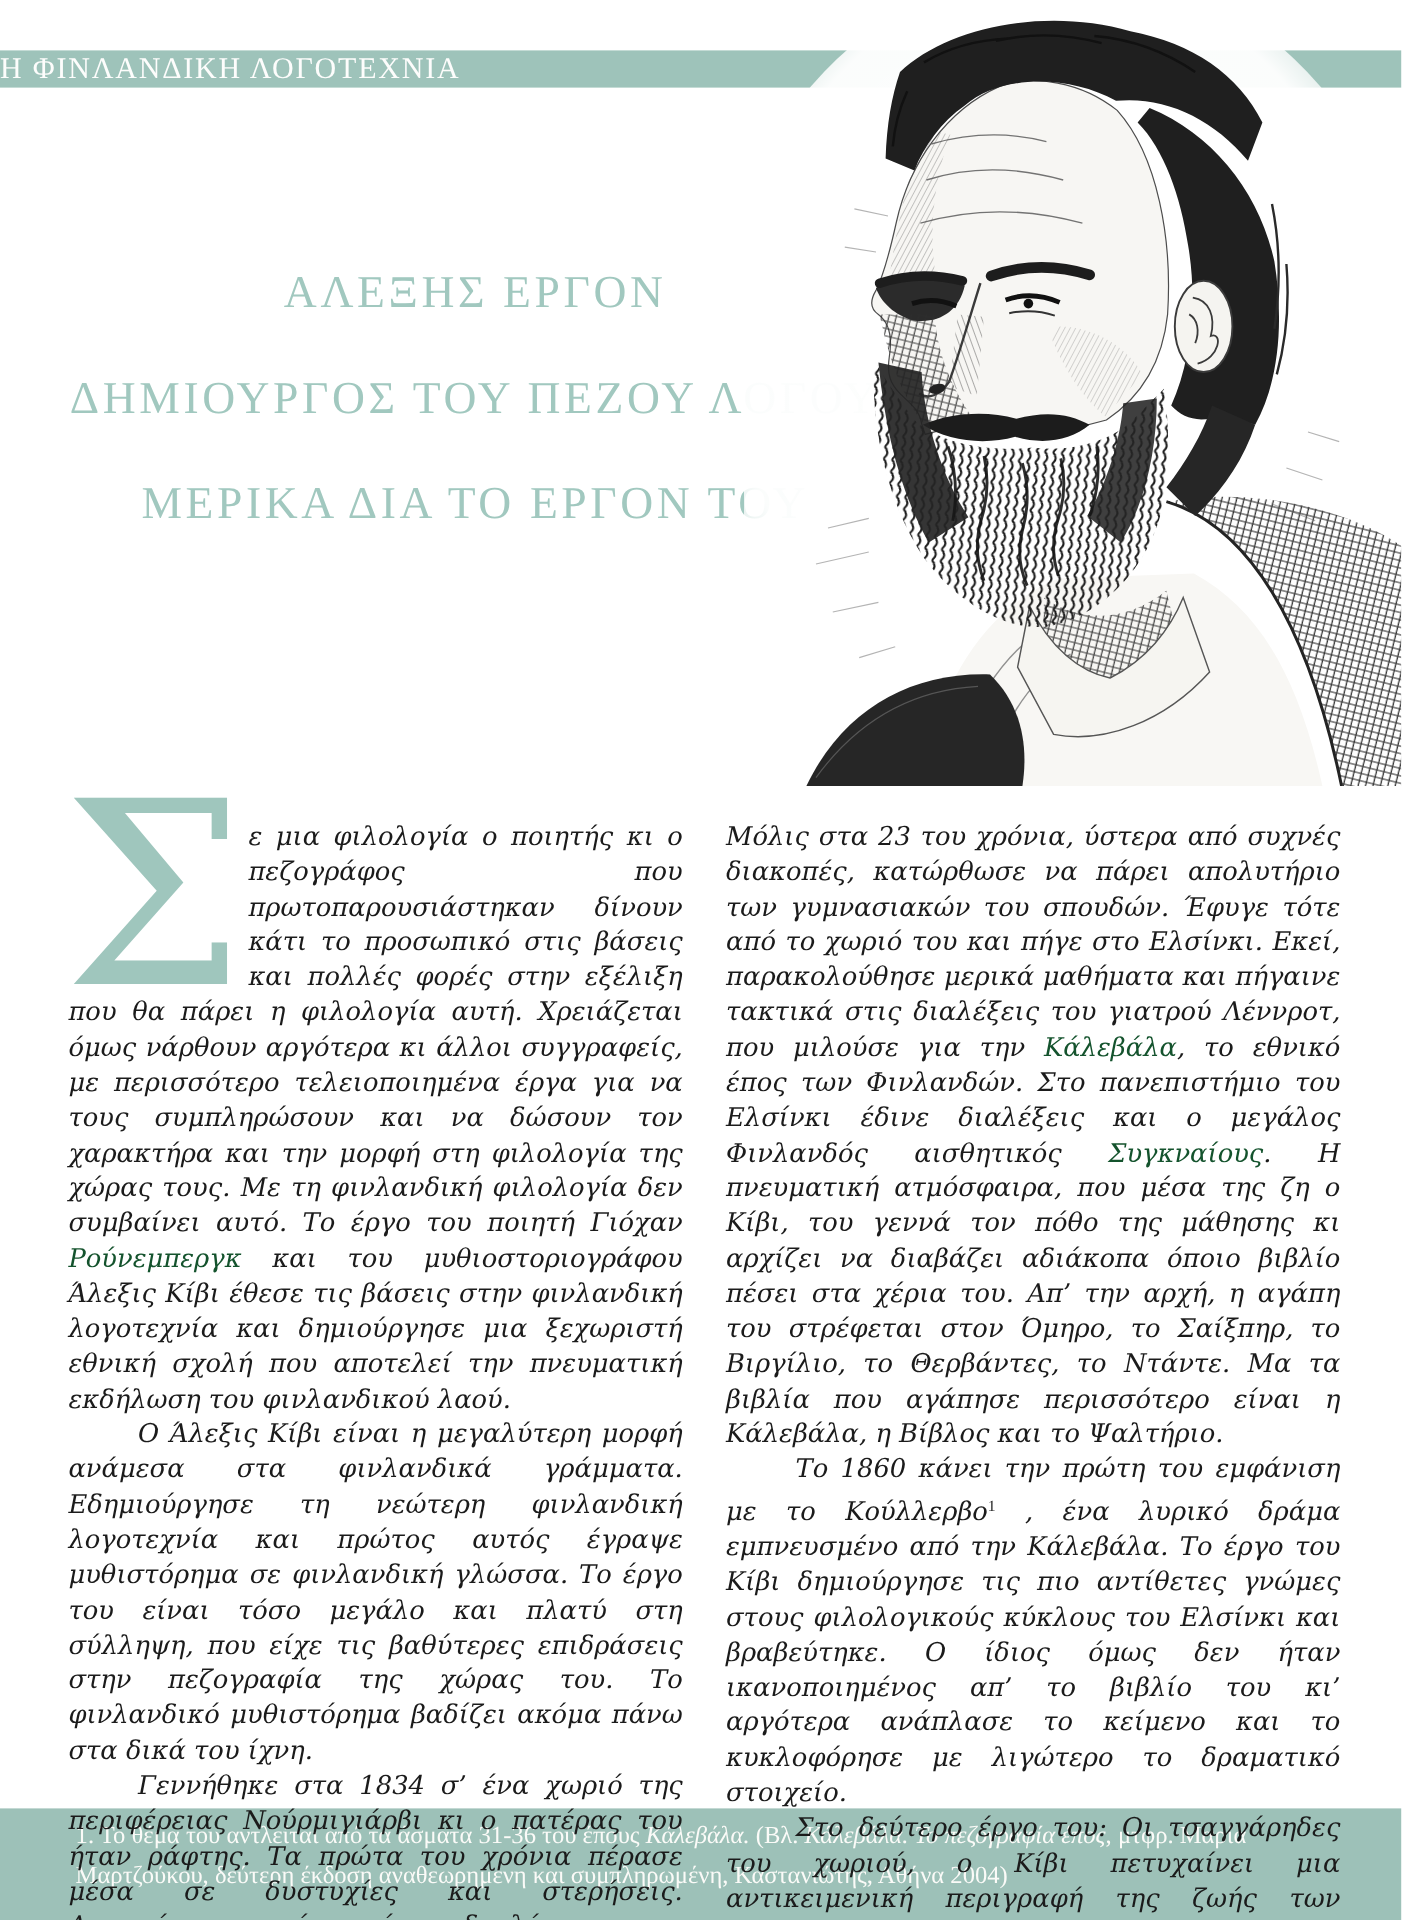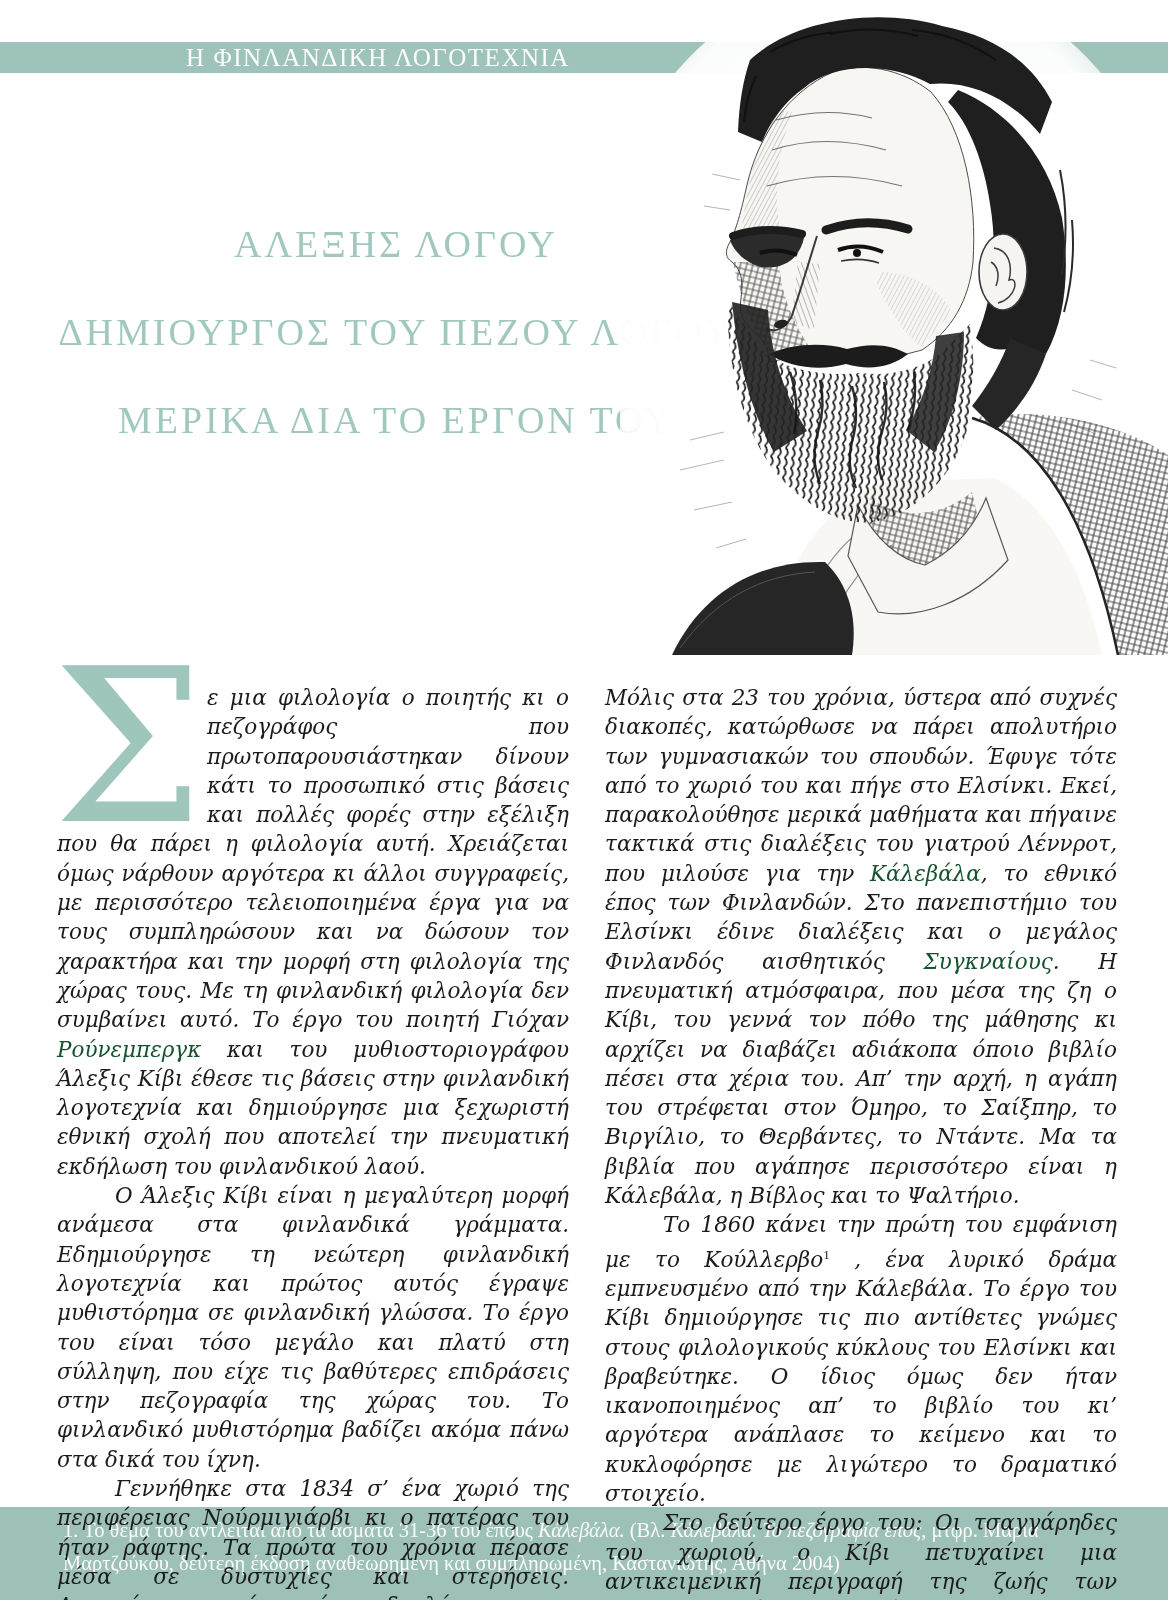--- a/index.html
+++ b/index.html
@@ -11,21 +11,21 @@
     font-family:"Liberation Serif",serif;
   }
 
   
   .band-top{
     position:absolute;left:0;top:42px;width:1168px;height:31px;
     background:#9ec3ba;z-index:1;
   }
   .band-top-label{
     position:absolute;left:0;top:42px;width:756px;height:31px;
-    line-height:31px;text-align:center;
+    line-height:31px;
     color:#fdfdfc;font-size:25px;letter-spacing:1.5px;
     font-family:"Liberation Serif",serif;z-index:1;
   }
 
   
   .titles{position:absolute;left:22px;top:0;width:748px;z-index:2;}
   .title-line{
     position:absolute;left:0;width:100%;text-align:center;
     color:#a1c8bf;font-size:38px;letter-spacing:3px;
     font-family:"Liberation Serif",serif;white-space:nowrap;
@@ -168,21 +168,21 @@
 
       <g stroke="#6a6a6a" stroke-width="1" opacity="0.5" fill="none">
         <path d="M70,440 l34,-8 M60,470 l44,-10 M74,510 l38,-8 M96,548 l30,-9"></path>
         <path d="M440,420 l36,14 M452,390 l30,10 M470,360 l26,8"></path>
         <path d="M120,180 l-28,-6 M110,210 l-26,-4"></path>
       </g>
     </svg>
   </div>
 
   <div class="titles">
-    <div class="title-line title-1">ΑΛΕΞΗΣ ΛΟΓΟΥ</div>
+    <div class="title-line title-1">ΑΛΕΞΗΣ ΕΡΓΟΝ</div>
     <div class="title-line title-2">ΔΗΜΙΟΥΡΓΟΣ ΤΟΥ ΠΕΖΟΥ ΛΟΓΟΥ</div>
     <div class="title-line title-3">ΜΕΡΙΚΑ ΔΙΑ ΤΟ ΕΡΓΟΝ ΤΟΥ</div>
   </div>
 
   <div class="content">
     <div class="col">
       <p>
         <span class="dropcap">
             <span>Σ</span>
           </span><span><span>ε μια φιλολογία ο ποιητής κι ο πεζογράφος που πρωτοπαρουσιάστηκαν δίνουν κάτι το προσωπικό στις βάσεις και πολλές φορές στην εξέλιξη που θα πάρει η φιλολογία αυτή. Χρειάζεται όμως νάρθουν αργότερα κι άλλοι συγγραφείς, με περισσότερο τελειοποιημένα έργα για να τους συμπληρώσουν και να δώσουν τον χαρακτήρα και την μορφή στη φιλολογία της χώρας τους. Με τη φινλανδική φιλολογία δεν συμβαίνει αυτό. Το έργο του ποιητή Γιόχαν </span><span class="seg-accent">Ρούνεμπεργκ</span><span> και του μυθιοστοριογράφου Άλεξις Κίβι έθεσε τις βάσεις στην φινλανδική λογοτεχνία και δημιούργησε μια ξεχωριστή εθνική σχολή που αποτελεί την πνευματική εκδήλωση του φινλανδικού λαού.</span></span>

